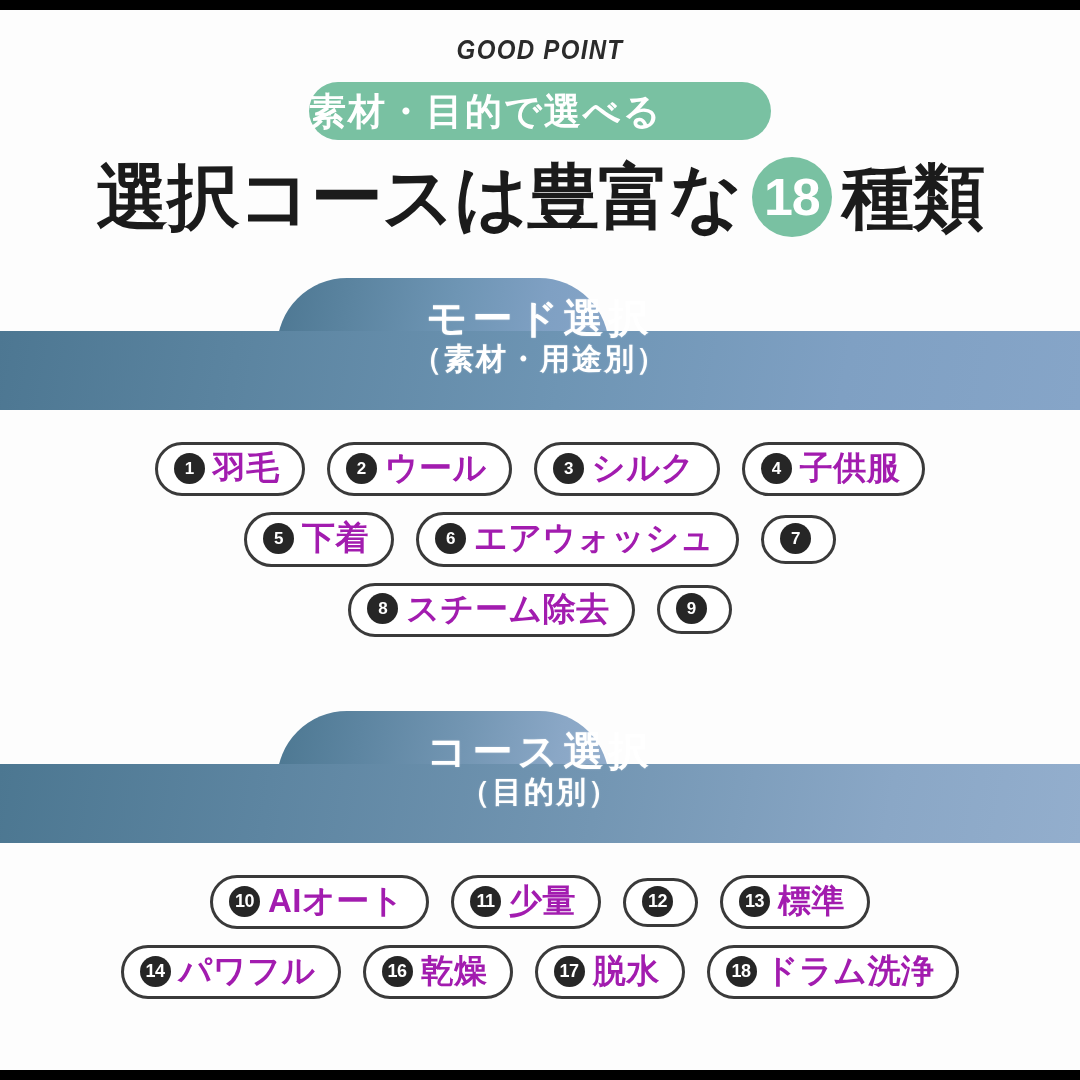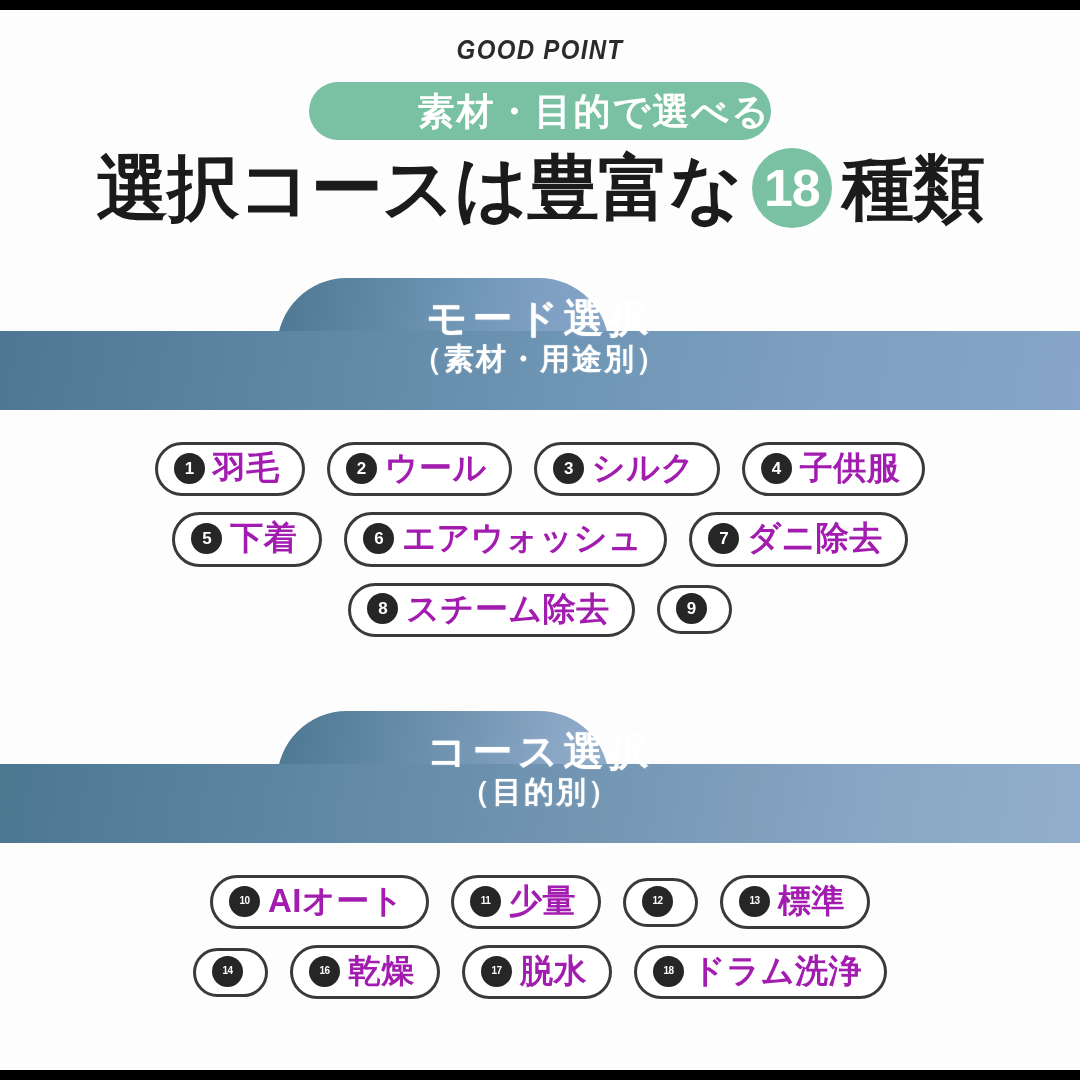--- a/index.html
+++ b/index.html
@@ -62,34 +62,34 @@
     position: absolute;
     top: 72px;
     left: 50%;
     transform: translateX(-50%);
     width: 462px;
     height: 58px;
     border-radius: 30px;
     background: #79c1a2;
     display: flex;
     align-items: center;
-    justify-content: flex-end;
+    justify-content: flex-start;
   }
   .green-pill-text {
     font-size: 37px;
     font-weight: 700;
     color: #ffffff;
     letter-spacing: 2px;
     line-height: 1;
     white-space: nowrap;
   }
 
   .headline {
     position: absolute;
-    top: 128px;
+    top: 137px;
     left: 0;
     width: 1080px;
     height: 100px;
     display: flex;
     align-items: center;
     justify-content: center;
     white-space: nowrap;
     text-align: right;
   }
   .headline-part {
@@ -211,21 +211,21 @@
     min-width: 31px;
     border-radius: 50%;
     background: #262626;
     color: #ffffff;
     font-size: 17px;
     font-weight: 700;
     line-height: 1;
     letter-spacing: -0.5px;
     font-family: "Liberation Sans", sans-serif;
   }
-  .chip-num.two-digit { font-size: 10px; }
+  .chip-num.two-digit { font-size: 18px; }
   .chip-label {
     font-size: 33px;
     font-weight: 700;
     color: #a21caf;
     line-height: 1.1;
     letter-spacing: 0.5px;
   }
 
   .spacer-lg { height: 58px; }
 </style>
@@ -286,21 +286,20 @@
       <div class="chip">
         <span class="chip-num">5</span>
         <span class="chip-label">下着</span>
       </div>
       <div class="chip">
         <span class="chip-num">6</span>
         <span class="chip-label">エアウォッシュ</span>
       </div>
       <div class="chip">
         <span class="chip-num">7</span>
-        <span class="chip-label">ダニ除去</span>
       </div>
     </div>
 
     <div class="chip-row">
       <div class="chip">
         <span class="chip-num">8</span>
         <span class="chip-label">スチーム除去</span>
       </div>
       <div class="chip">
         <span class="chip-num">9</span>
@@ -334,20 +333,21 @@
       </div>
       <div class="chip">
         <span class="chip-num two-digit">13</span>
         <span class="chip-label">標準</span>
       </div>
     </div>
 
     <div class="chip-row">
       <div class="chip">
         <span class="chip-num two-digit">14</span>
+        <span class="chip-label">パワフル</span>
       </div>
       <div class="chip">
         <span class="chip-num two-digit">16</span>
         <span class="chip-label">乾燥</span>
       </div>
       <div class="chip">
         <span class="chip-num two-digit">17</span>
         <span class="chip-label">脱水</span>
       </div>
       <div class="chip">

